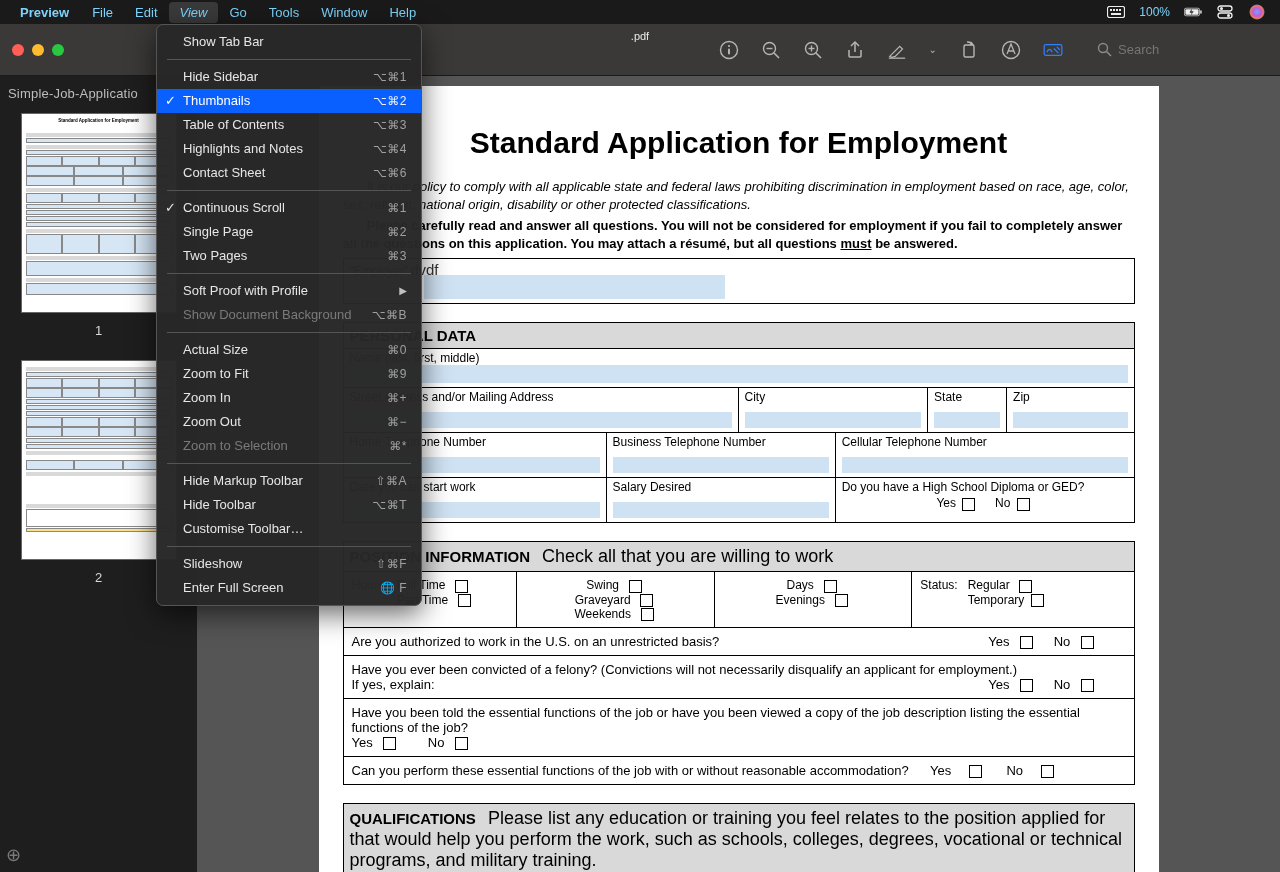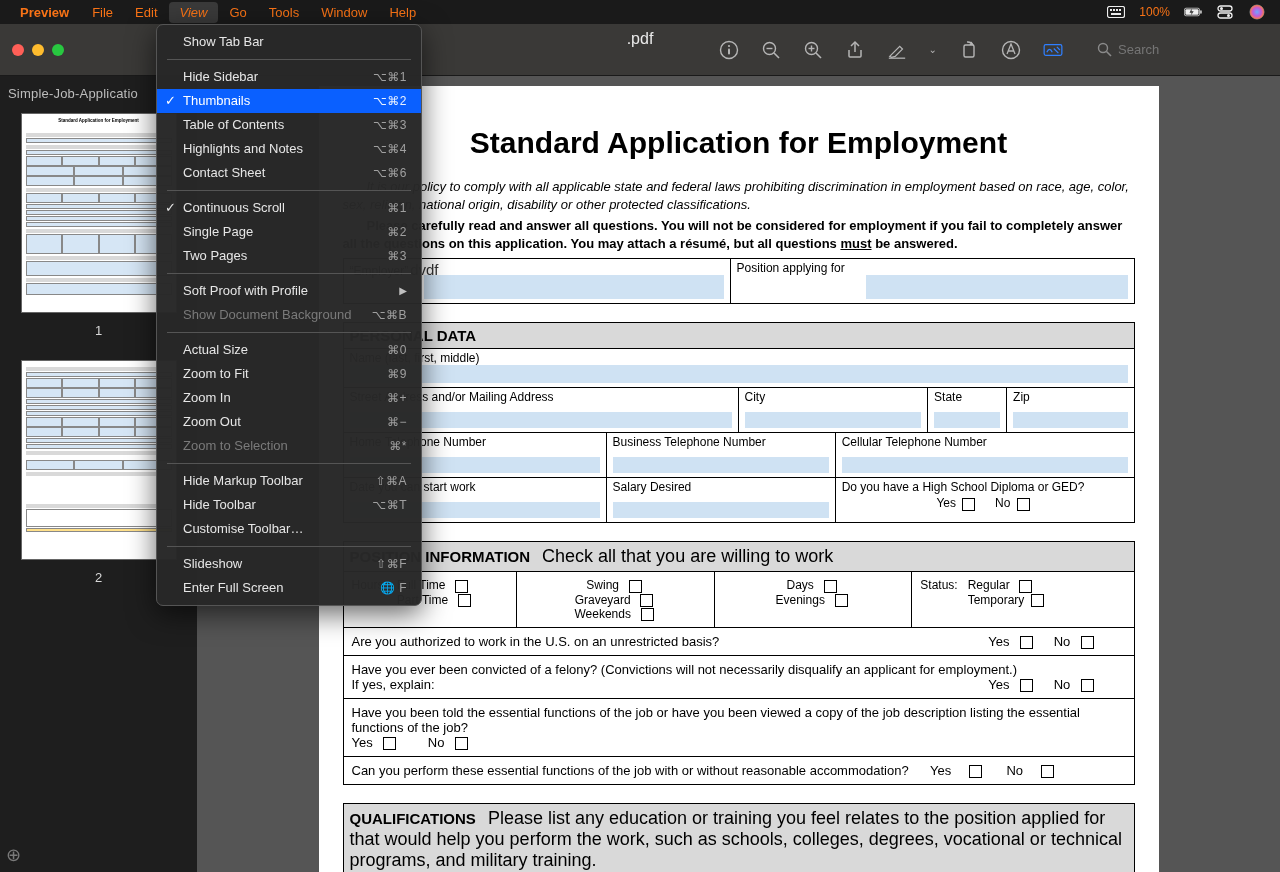--- a/index.html
+++ b/index.html
@@ -1,32 +1,32 @@
 <!DOCTYPE html>
 <html><head>
 <meta charset="utf-8">
 <style>
 * { margin: 0; padding: 0; box-sizing: border-box; font-family: -apple-system, BlinkMacSystemFont, "Segoe UI", Helvetica, Arial, sans-serif; }
 body { background: #1a1a1a; width: 1280px; height: 872px; overflow: hidden; position: relative; }
 
 
-.menubar { height: 24px; background: #1a1a1a; display: flex; align-items: center; color: #f97316; font-size: 13px; }
+.menubar { height: 24px; background: #1a1a1a; display: flex; align-items: center; color: #7dd3fc; font-size: 13px; }
 .menubar .app-name { font-weight: 600; padding: 0 12px 0 20px; }
 .menubar .menu-item { padding: 3px 11px; cursor: default; }
 .menubar .menu-item.active { background: #3a3a3a; border-radius: 4px; font-style: italic; }
 .menubar .right { margin-left: auto; display: flex; align-items: center; gap: 14px; padding-right: 14px; font-size: 12px; }
 .menubar .right .status-icon { width: 18px; height: 14px; display: inline-flex; align-items: center; justify-content: center; }
 
 
 .window { position: absolute; top: 24px; left: 0; right: 0; bottom: 0; background: #2b2b2b; }
 .titlebar { height: 52px; background: #3a3937; display: flex; align-items: center; padding: 0 12px; position: relative; border-bottom: 1px solid #1a1a1a;}
 .traffic { display: flex; gap: 8px; }
 .traffic .dot { width: 12px; height: 12px; border-radius: 50%; }
 .dot.red { background: #ff5f57; } .dot.yellow { background: #febc2e; } .dot.green { background: #28c840; }
-.doc-title { position: absolute; left: 50%; transform: translateX(-50%); top: 6px; color: #eaeaea; font-size: 16px; font-weight: 500;}
+.doc-title { position: absolute; left: 50%; transform: translateX(-50%); top: 6px; color: #eaeaea; font-size: 11px; font-weight: 500;}
 .toolbar-icons { margin-left: auto; display: flex; align-items: center; gap: 22px; }
 .toolbar-icons .ico { width: 20px; height: 20px; color: #b5b5b5; cursor: pointer; display: flex; align-items: center; justify-content: center; }
 .toolbar-icons .ico.on { color: #2f7fff; }
 .toolbar-icons .dd { color:#b5b5b5; font-size:10px; }
 .searchwrap { margin-left: 12px; display: flex; align-items: center; gap: 6px; color: #8a8a8a; }
 .searchwrap input { background: transparent; border: none; color: #ddd; font-size: 13px; width: 150px; outline:none; }
 
 
 .body { position: absolute; top: 52px; left: 0; right: 0; bottom: 0; display: flex; }
 .sidebar { width: 197px; background: #1e1e1e; color: #c8c8c8; font-size: 12px; position: relative; }
@@ -323,21 +323,20 @@
     <div class="content">
       <div class="page">
         <h1>Standard Application for Employment</h1>
         <p class="policy">It is our policy to comply with all applicable state and federal laws prohibiting discrimination in employment based on race, age, color, sex, religion, national origin, disability or other protected classifications.</p>
         <p class="instruct">
           <span>Please carefully read and answer all questions. You will not be considered for employment if you fail to completely answer all the questions on this application. You may attach a résumé, but all questions </span><span class="underline">must</span><span> be answered.</span>
         </p>
 
         <div class="form-row">
           <div class="cell" style="width:49%"><span>“Employer”</span><span style="font-family:Arial;font-size:15px;color:#333;margin-left:2px">dvdf</span><span class="fill" style="left:80px;right:6px"></span></div>
-          <div class="cell" style="flex:1"><span>Position applying for</span><span class="fill" style="left:135px;right:6px"></span></div>
         </div>
 
         <div class="sechead"><span>PERSONAL DATA</span></div>
         <div class="form-row" style="margin-top:-1px">
             <div class="cell" style="width:100%;min-height:38px"><span>Name (last, first, middle)</span><span class="fill" style="left:6px;right:6px;height:18px"></span></div>
           </div>
         <div class="form-row">
           <div class="cell" style="width:50%"><span>Street Address and/or Mailing Address</span><span class="fill" style="left:6px;right:6px;height:16px"></span></div>
           <div class="cell" style="width:24%"><span>City</span><span class="fill" style="left:6px;right:6px;height:16px"></span></div>
           <div class="cell" style="width:10%"><span>State</span><span class="fill" style="left:6px;right:6px;height:16px"></span></div>

